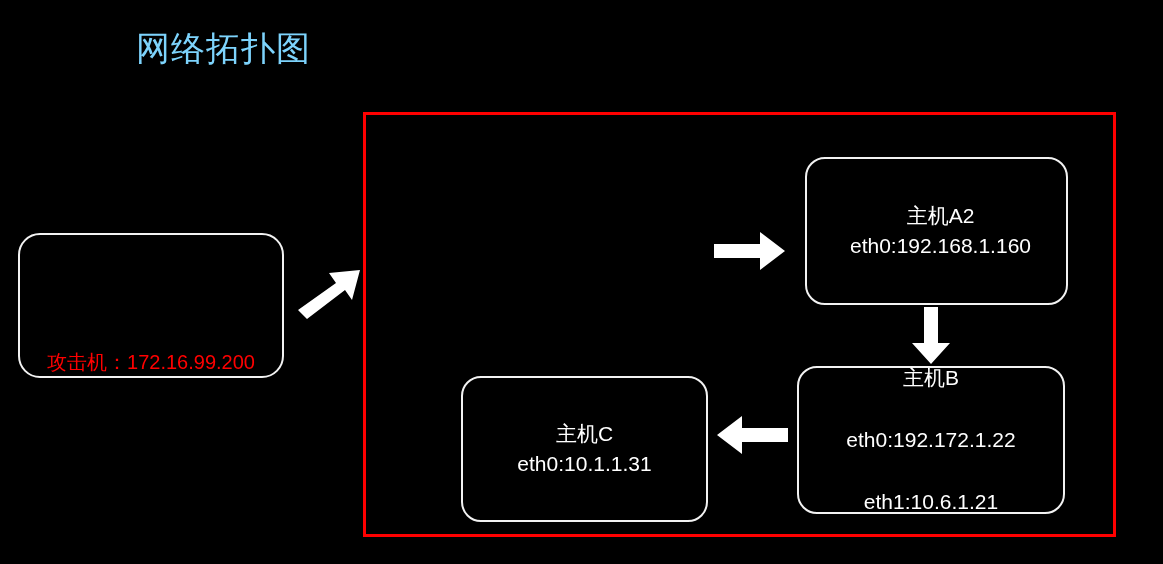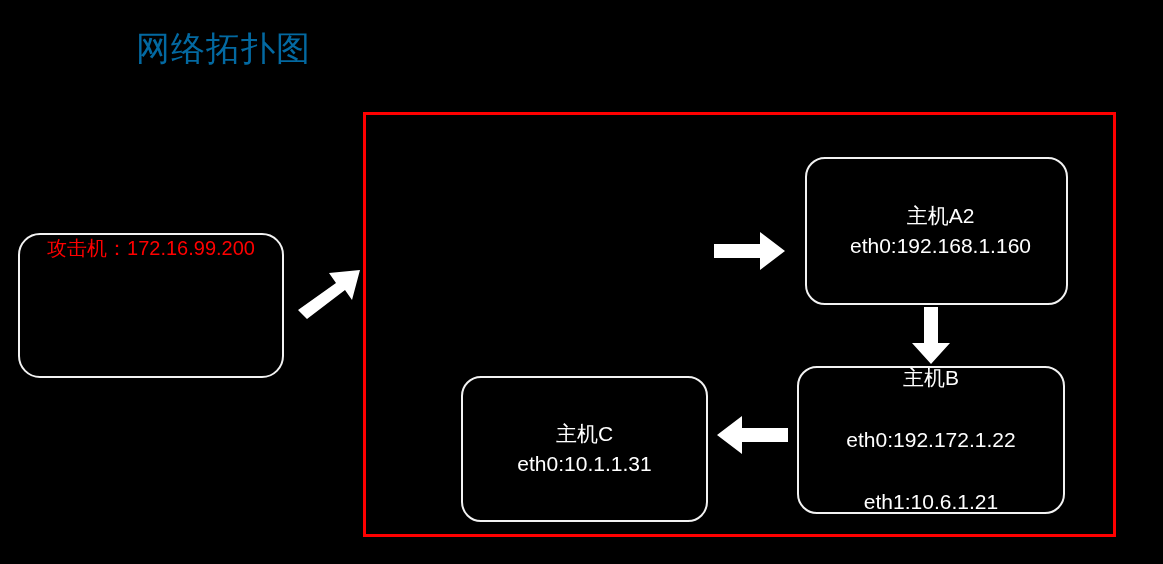--- a/index.html
+++ b/index.html
@@ -24,21 +24,21 @@
     background: #000000;
   }
 
   
   .diagram-title {
     position: absolute;
     left: 136px;
     top: 26px;
     font-size: 34px;
     line-height: 44px;
-    color: #0369a1;
+    color: #7dd3fc;
     white-space: nowrap;
     letter-spacing: 1px;
   }
 
   
   .zone-box {
     position: absolute;
     left: 363px;
     top: 112px;
     width: 753px;
@@ -80,21 +80,21 @@
     position: absolute;
     left: 18px;
     top: 233px;
     width: 266px;
     height: 145px;
     box-sizing: border-box;
     border: 2px solid #f2f2f2;
     border-radius: 22px;
     background: #000000;
     display: flex;
-    align-items: flex-start;
+    align-items: flex-end;
     justify-content: center;
     color: #ff0000;
     font-size: 20px;
     white-space: nowrap;
   }
 
   #node-host-a   { left: 425px; top: 155px; width: 267px; height: 150px; }
   #node-host-a2  { left: 805px; top: 157px; width: 263px; height: 148px; padding-left: 8px; }
   #node-host-c   { left: 433px; top: 376px; width: 247px; height: 146px; margin-left: 28px; }
   #node-host-b   { left: 797px; top: 366px; width: 268px; height: 148px; gap: 32px; }

